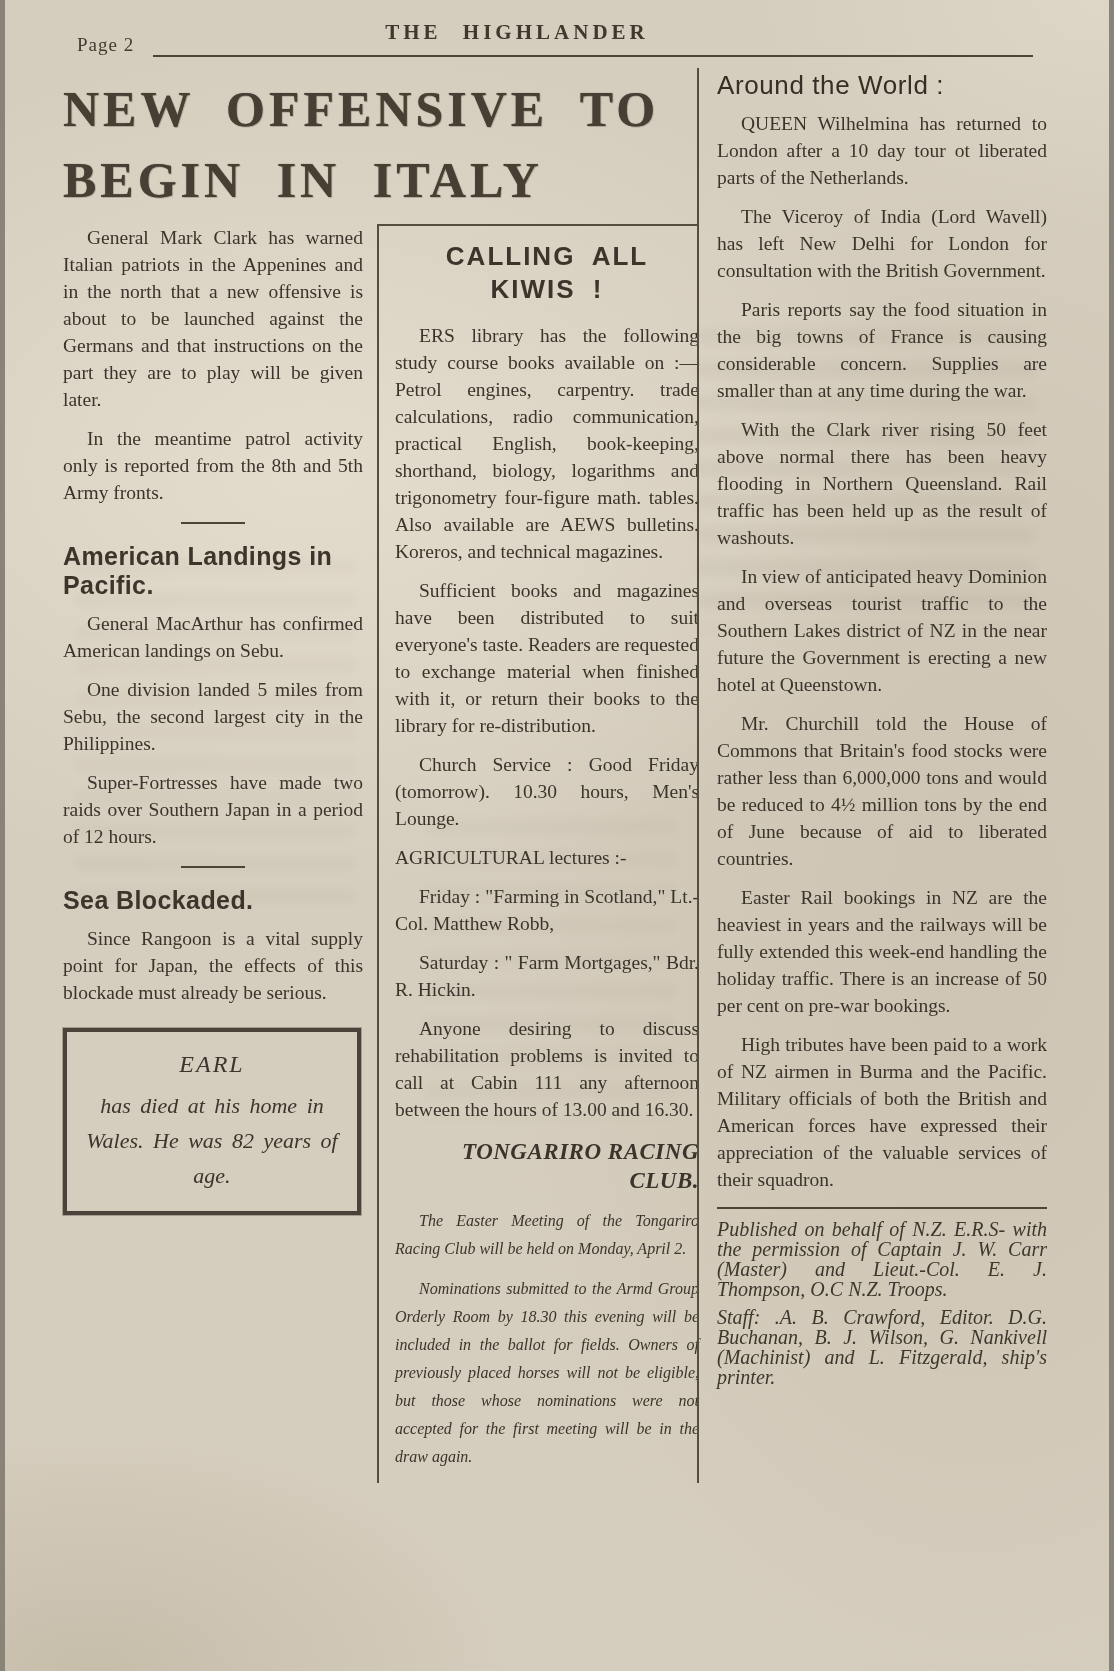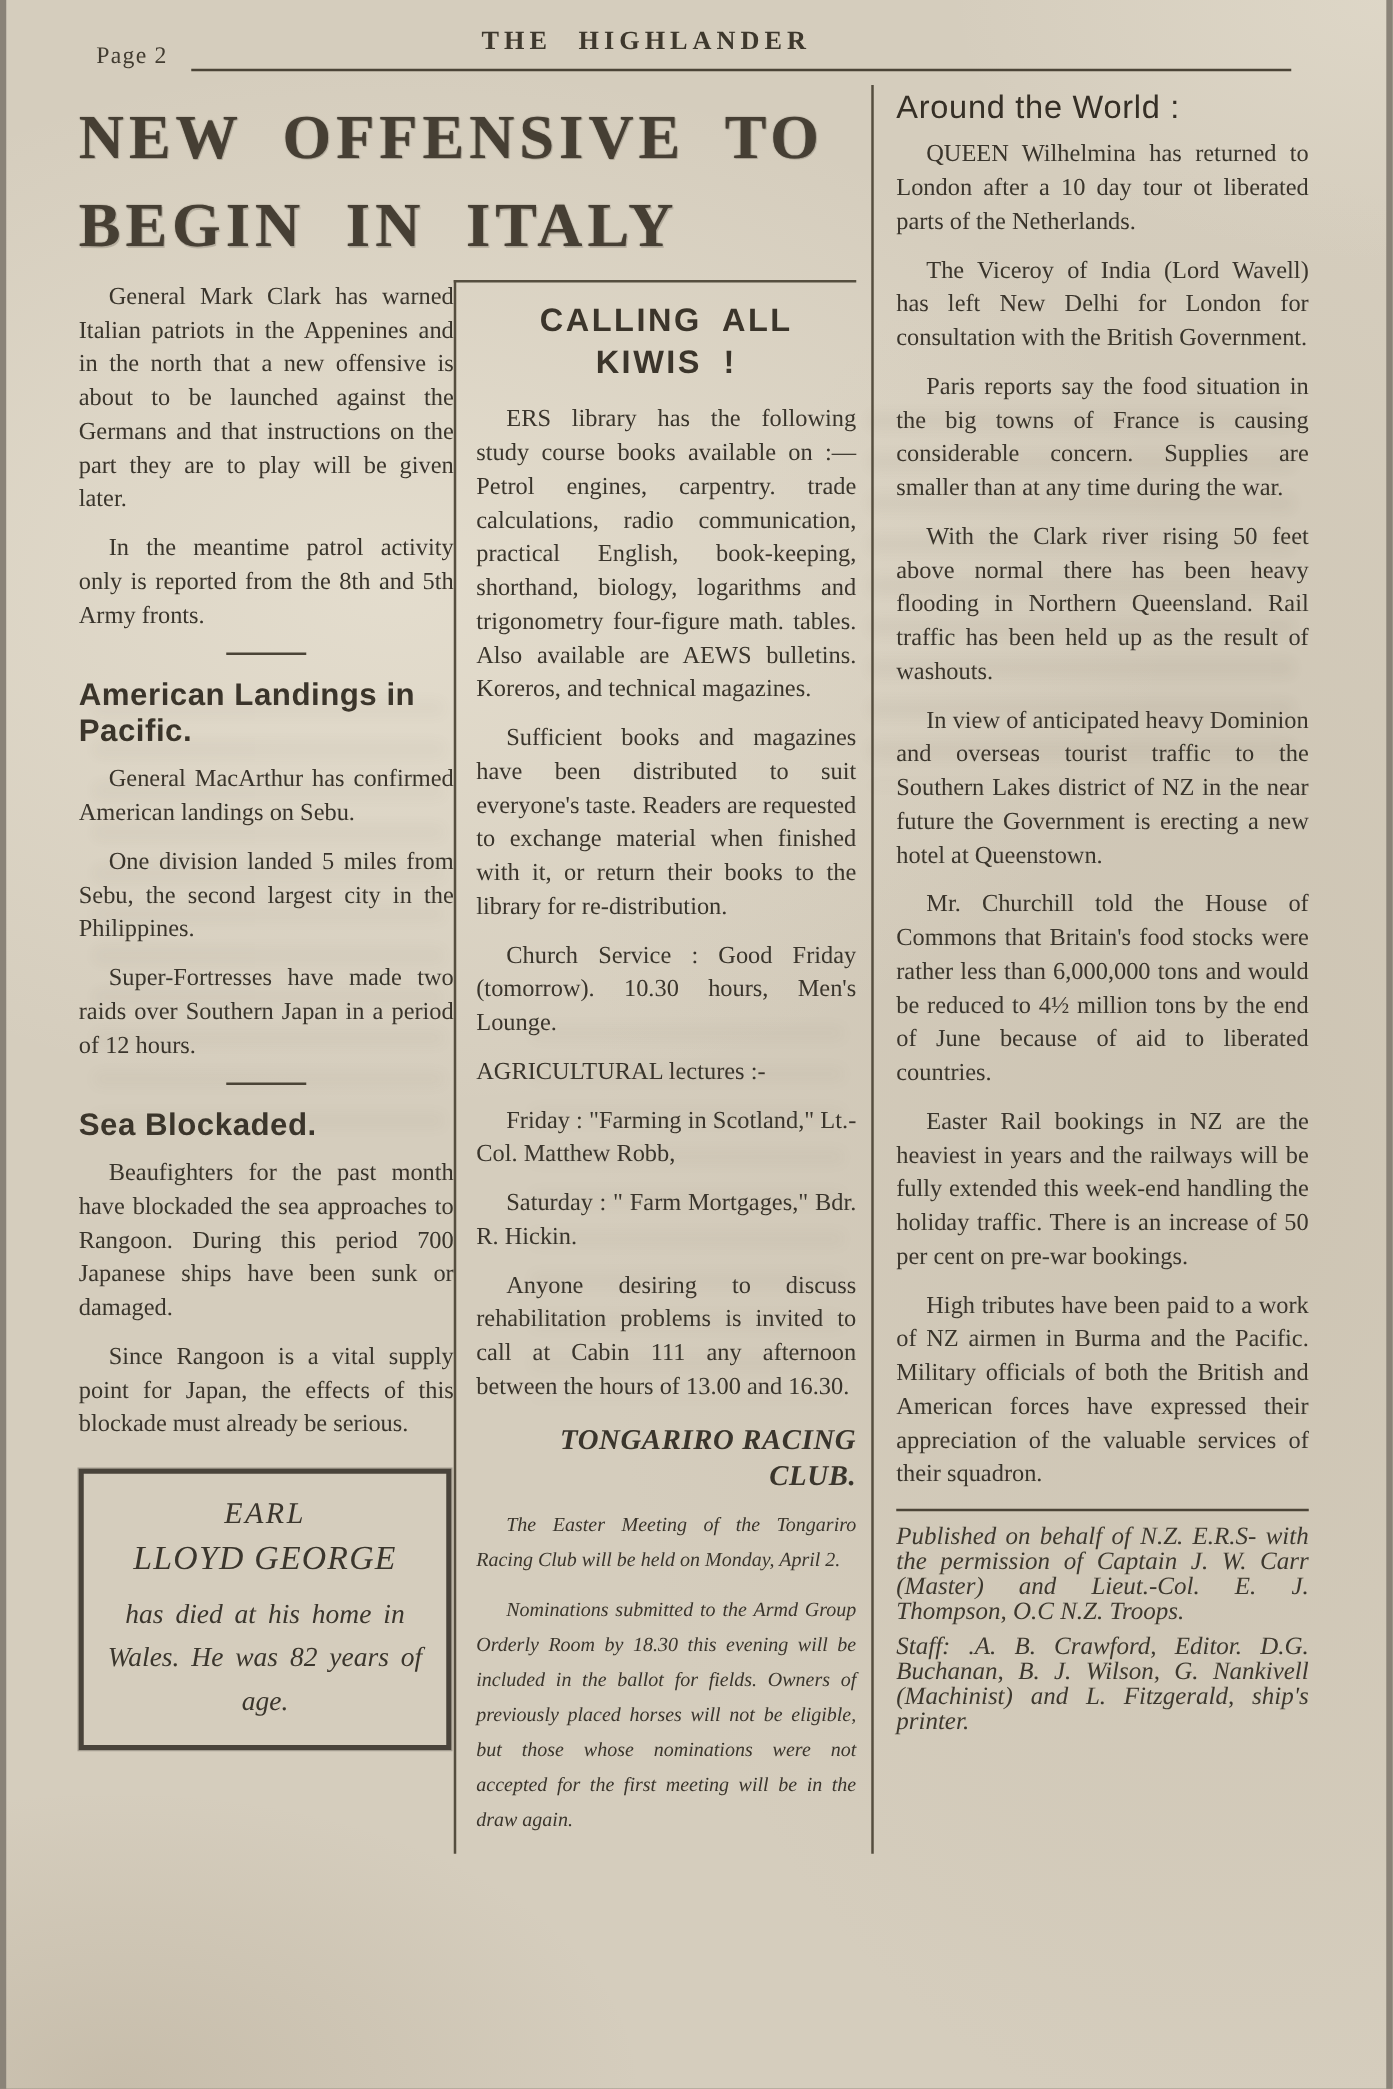--- a/index.html
+++ b/index.html
@@ -33,21 +33,21 @@
   .content{display:flex;align-items:stretch;padding:4px 70px 0 58px;}
   .left-block{width:634px;flex:0 0 634px;}
   .col-3{flex:1 1 auto;border-left:2px solid #554e3f;padding:0 0 0 18px;margin-left:0;}
 
   .headline{margin:6px 0 8px 0;font-weight:700;color:#463f34;
     font-size:50px;line-height:71px;letter-spacing:4px;word-spacing:16px;
     text-shadow:0 0 1px rgba(62,55,44,0.75), 1px 1px 0 rgba(62,55,44,0.18);}
   .hl-line{display:block;}
 
   .cols{display:flex;align-items:stretch;}
-  .col-1{width:300px;flex:0 0 300px;}
+  .col-1{width:300px;flex:0 0 300px;padding-right:14px;}
   .col-2{width:304px;flex:0 0 304px;border-left:2px solid #554e3f;border-top:2px solid #554e3f;
     padding:10px 0 0 16px;}
 
   .para{margin:0 0 12px 0;font-size:19.5px;line-height:27px;text-align:justify;text-indent:24px;color:#3a352c;}
   .para.no-indent{text-indent:0;}
   .para.italic{font-style:italic;font-size:16px;line-height:28px;}
 
   .sec-head{margin:2px 0 10px 0;font-family:"Liberation Sans", sans-serif;font-weight:700;
     font-size:25px;line-height:29px;letter-spacing:0.4px;color:#3b352b;}
   .short-rule{width:64px;border-top:2px solid #4b4437;margin:16px auto 18px auto;}
@@ -103,26 +103,24 @@
           <div class="short-rule"></div>
 
           <h2 class="sec-head">American Landings in Pacific.</h2>
           <p class="para">General MacArthur has confirmed American landings on Sebu.</p>
           <p class="para">One division landed 5 miles from Sebu, the second largest city in the Philippines.</p>
           <p class="para">Super-Fortresses have made two raids over Southern Japan in a period of 12 hours.</p>
 
           <div class="short-rule"></div>
 
           <h2 class="sec-head">Sea Blockaded.</h2>
-          <p class="para">Beaufighters for the past month have blockaded the sea approaches to Rangoon. During this period 700 Japanese ships have been sunk or damaged.</p>
           <p class="para">Since Rangoon is a vital supply point for Japan, the effects of this blockade must already be serious.</p>
 
           <div class="obit-box">
             <div class="obit-name1">EARL</div>
-            <div class="obit-name2">LLOYD GEORGE</div>
             <div class="obit-body">has died at his home in Wales. He was 82 years of age.</div>
           </div>
         </div>
 
         <div class="col-2">
           <h2 class="kiwi-head">
             <span>CALLING ALL</span>
             <span>KIWIS !</span>
           </h2>
           <p class="para">ERS library has the following study course books available on :—Petrol engines, carpentry. trade calculations, radio communication, practical English, book-keeping, shorthand, biology, logarithms and trigonometry four-figure math. tables. Also available are AEWS bulletins. Koreros, and technical magazines.</p>

